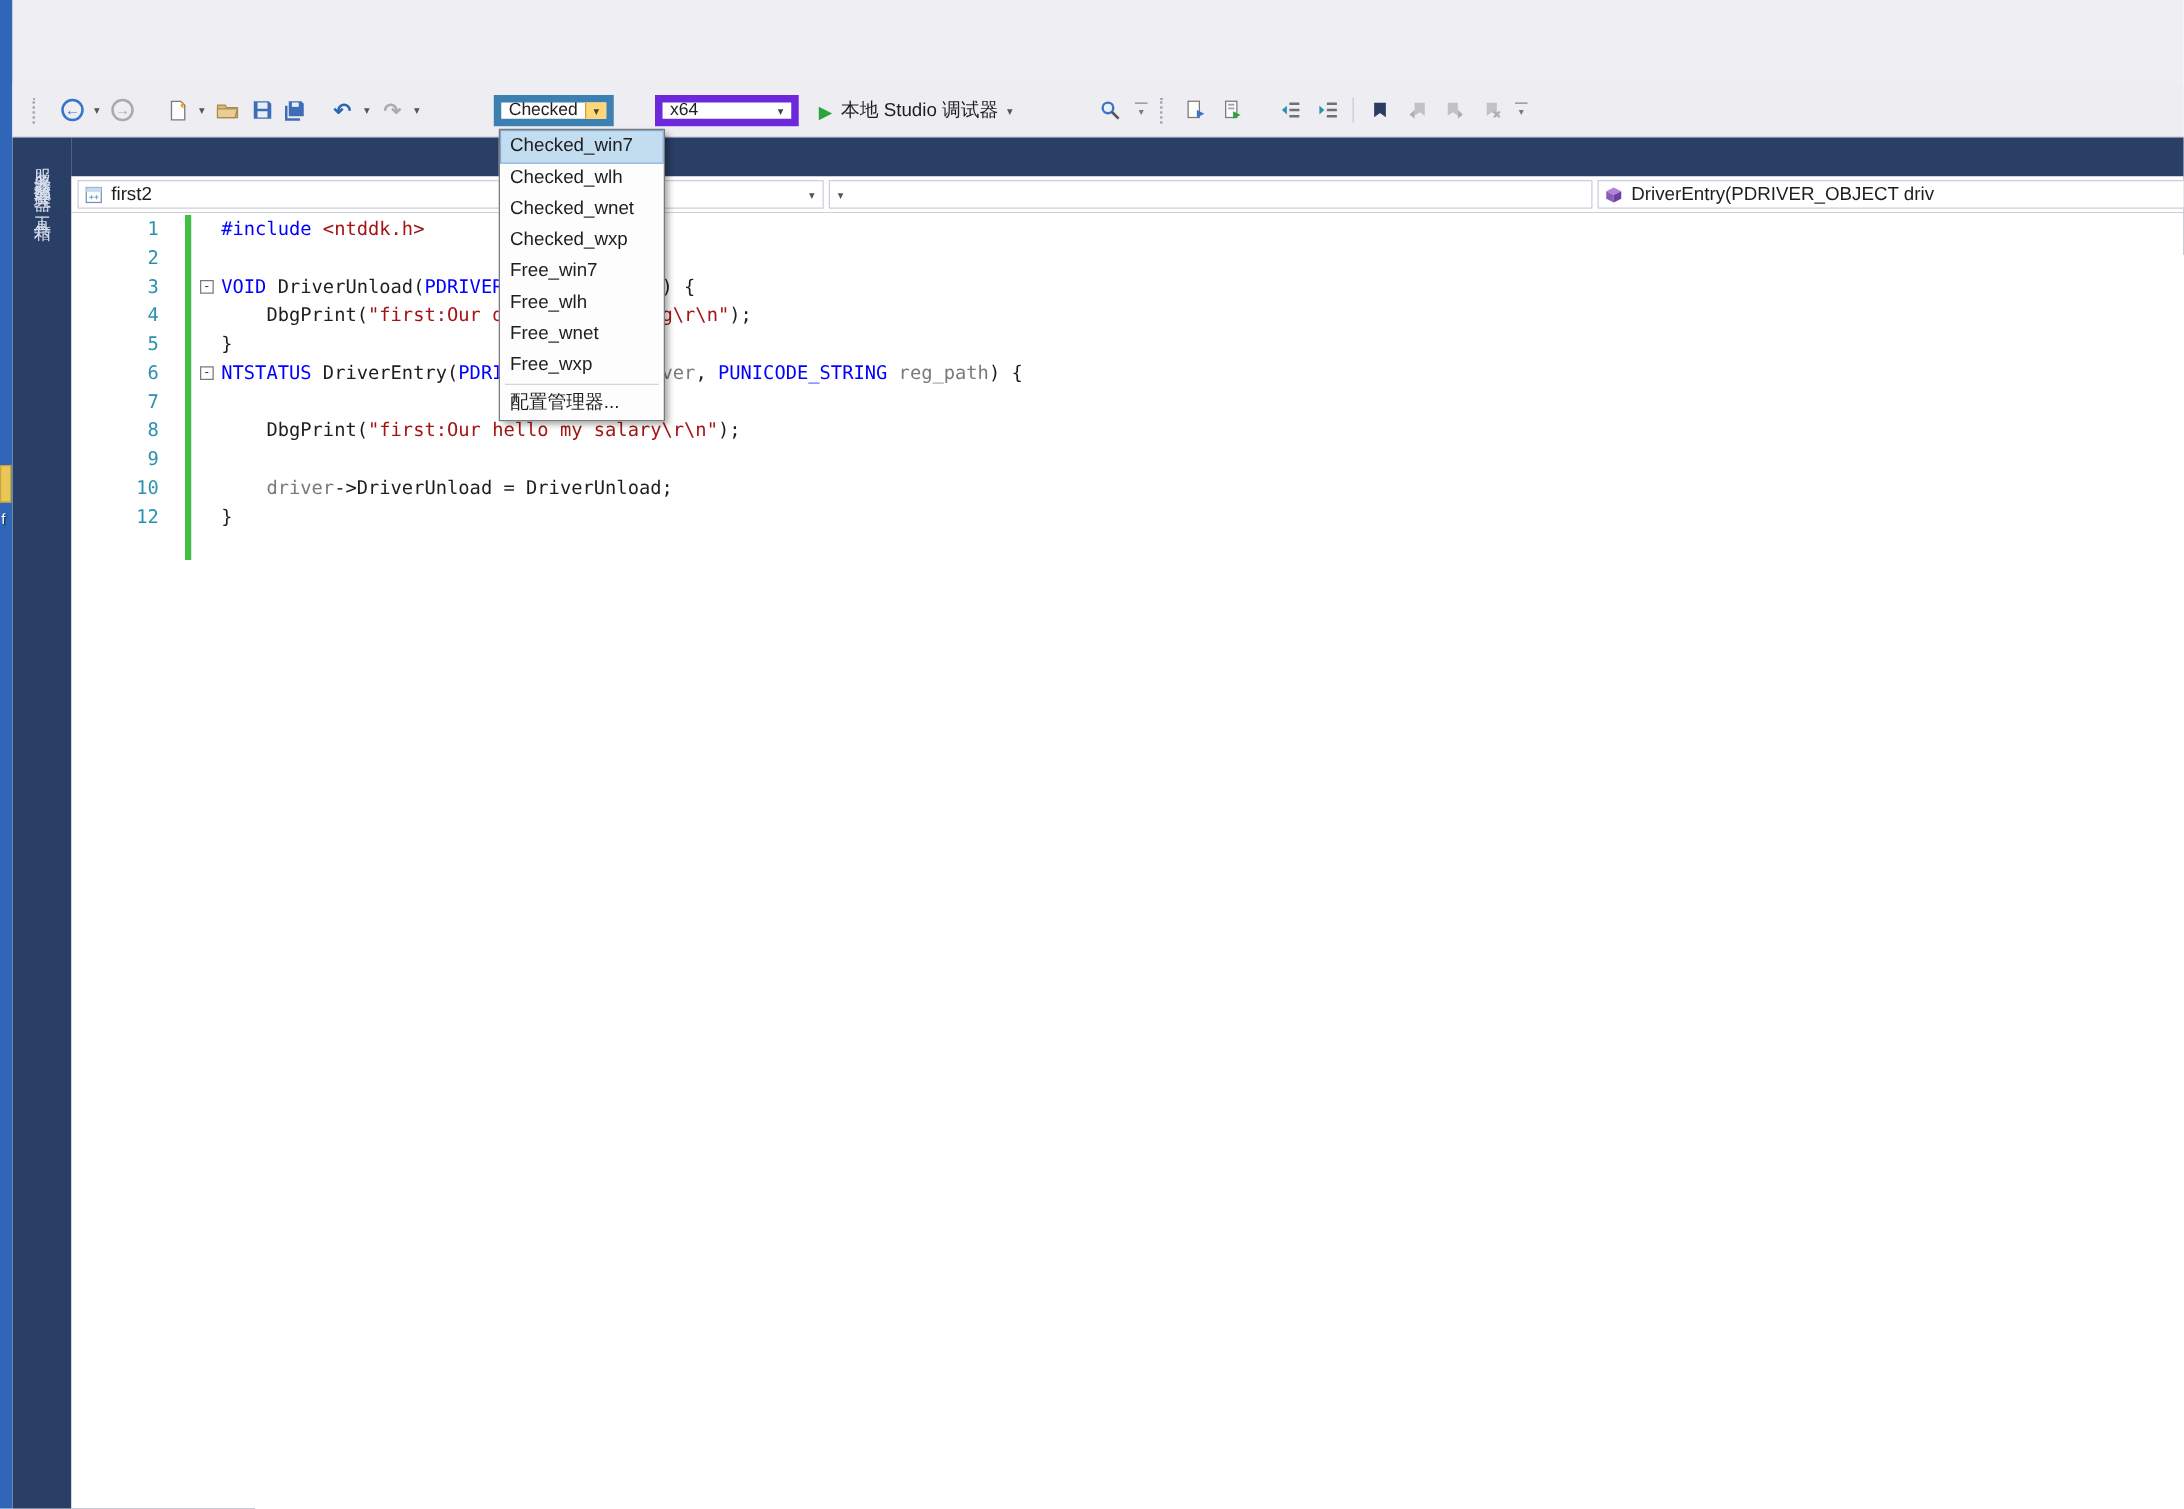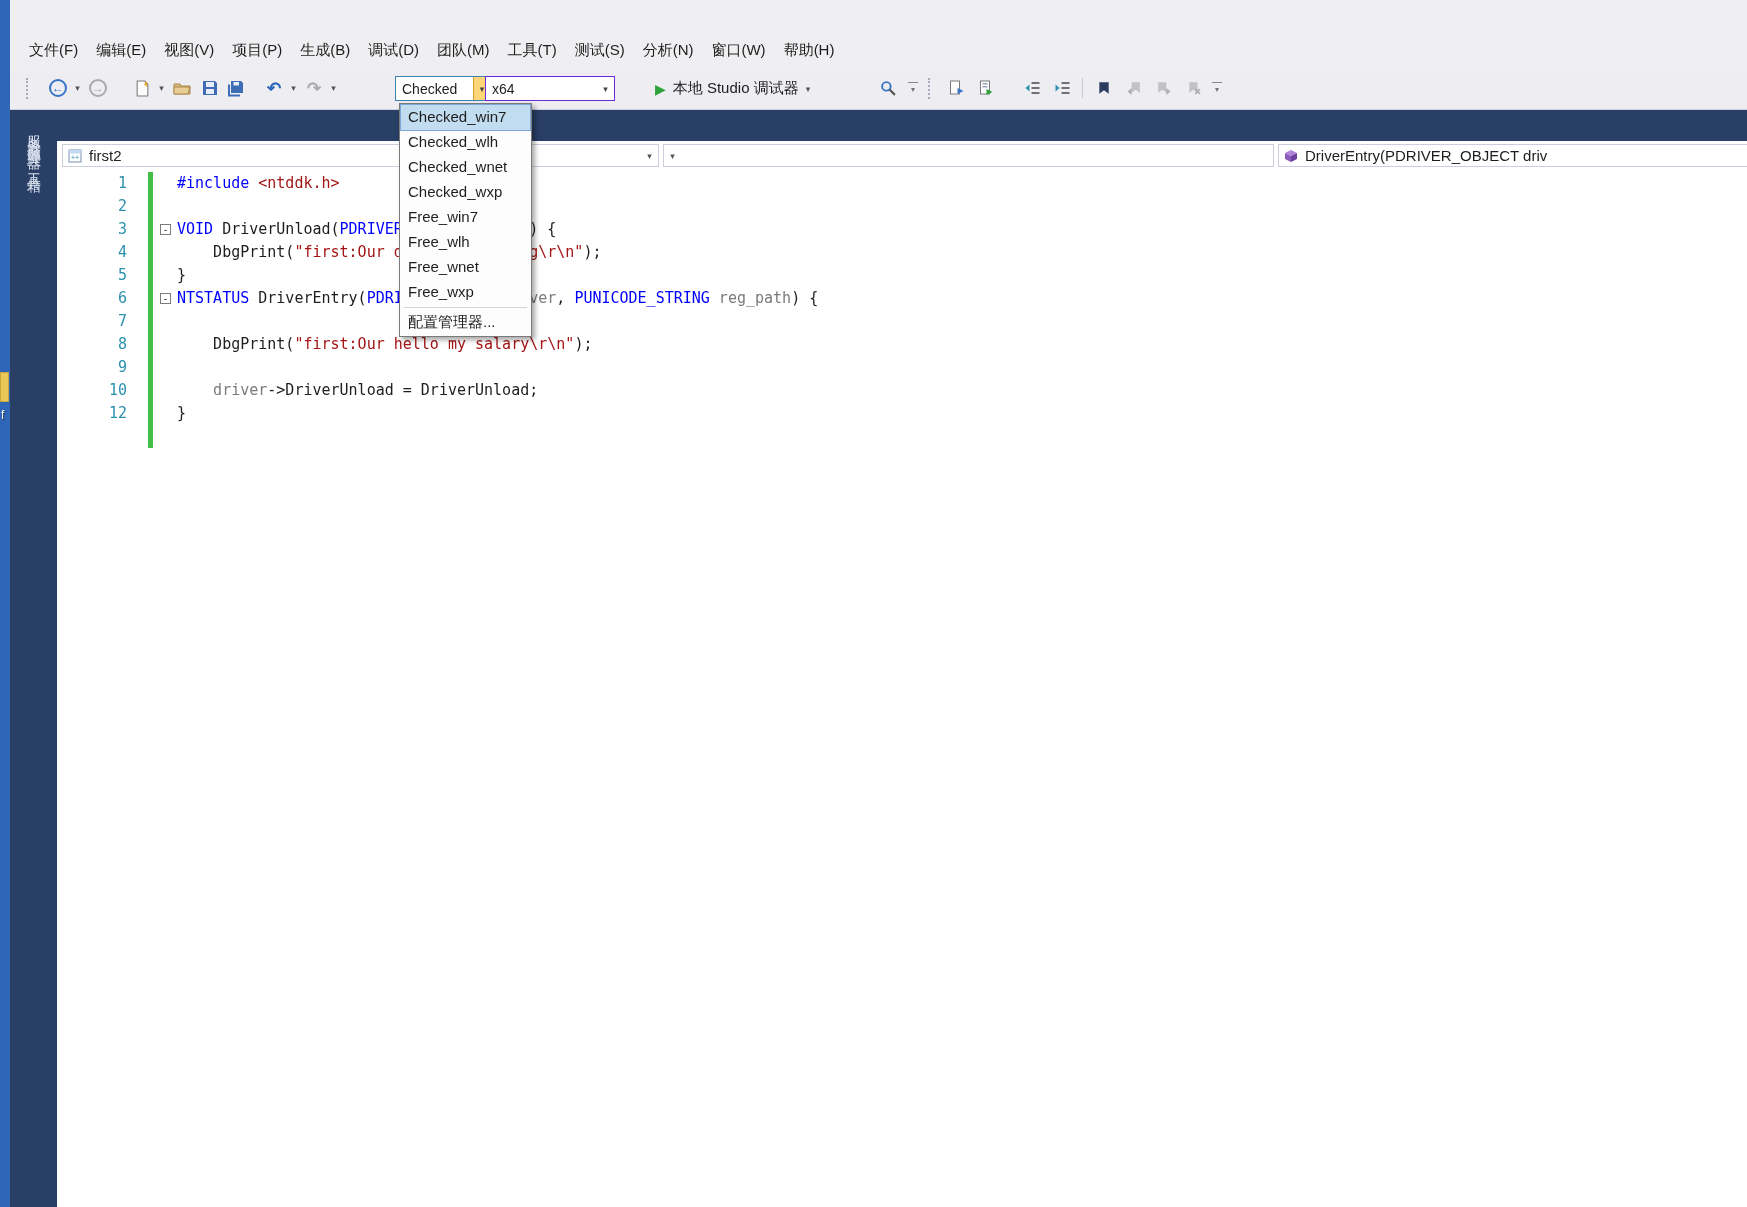--- a/index.html
+++ b/index.html
@@ -26,21 +26,21 @@
   .toolbar { position:absolute; left:0; top:67px; right:0; height:43px; background:#EEEEF2; border-bottom:1px solid #CDD0DE; }
   .toolbar > * { position:absolute; }
   .grip { top:11px; width:4px; height:21px; border-left:2px dotted #A6A9B8; }
   .tbtn { background:none; border:1px solid transparent; width:24px; height:24px; top:9px; display:flex; align-items:center; justify-content:center; cursor:default; }
   .caret-btn { top:9px; width:11px; height:24px; font-size:9px; color:#555; display:flex; align-items:center; justify-content:center; }
   .nav-circle { width:18px; height:18px; border-radius:50%; border:2px solid #3874C8; color:#3874C8; font-size:12px; line-height:14px; text-align:center; font-weight:bold; }
   .nav-circle.disabled { border-color:#A9A9AE; color:#A9A9AE; }
   .glyph-btn { font-size:17px; color:#2B67B8; font-weight:bold; }
   .glyph-btn.disabled { color:#ABABB0; }
 
-  .combo { top:9px; height:25px; background:#fff; border:1px solid #6d28d9; display:flex; align-items:center; font-size:14px; color:#1E1E1E; }
+  .combo { top:9px; height:25px; background:#fff; border:6px solid #6d28d9; display:flex; align-items:flex-end; font-size:14px; color:#1E1E1E; }
   .combo .val { flex:1; padding-left:6px; white-space:nowrap; overflow:hidden; }
   .combo-btn { width:17px; height:100%; display:flex; align-items:center; justify-content:center; font-size:9px; color:#444; }
   .combo.focused { border-color:#3C7FB1; }
   .combo-btn.active { background:#FFD778; border-left:1px solid #D9A028; }
 
   .run-btn { top:9px; height:25px; display:flex; align-items:center; gap:7px; background:none; border:none; font-size:15px; color:#1E1E1E; cursor:default; white-space:nowrap; }
   .play-glyph { color:#2FA33B; font-size:14px; }
   .small-caret { font-size:9px; color:#555; }
 
   .overflow-btn { top:11px; width:14px; height:20px; display:flex; flex-direction:column; align-items:center; justify-content:center; gap:2px; color:#777; font-size:8px; }
@@ -88,34 +88,20 @@
 <div class="screen">
 
   <div class="desktop-strip">
     <div class="desktop-folder"></div>
     <div class="desktop-icon-label">f</div>
   </div>
 
   <div class="vs-window">
 
 
-    <div class="menubar">
-        <span class="menu-item">文件(F)</span>
-        <span class="menu-item">编辑(E)</span>
-        <span class="menu-item">视图(V)</span>
-        <span class="menu-item">项目(P)</span>
-        <span class="menu-item">生成(B)</span>
-        <span class="menu-item">调试(D)</span>
-        <span class="menu-item">团队(M)</span>
-        <span class="menu-item">工具(T)</span>
-        <span class="menu-item">测试(S)</span>
-        <span class="menu-item">分析(N)</span>
-        <span class="menu-item">窗口(W)</span>
-        <span class="menu-item">帮助(H)</span>
-      </div>
 
     <div class="toolbar">
       <span class="grip" style="left:16px"></span>
 
       <button class="tbtn" style="left:36px">
         <span class="nav-circle">←</span>
       </button>
       <span class="caret-btn" style="left:62px">▾</span>
       <button class="tbtn" style="left:76px">
         <span class="nav-circle disabled">→</span>
@@ -151,21 +137,21 @@
 
       <button class="tbtn glyph-btn" style="left:252px">↶</button>
       <span class="caret-btn" style="left:278px">▾</span>
       <button class="tbtn glyph-btn disabled" style="left:292px">↷</button>
       <span class="caret-btn" style="left:318px">▾</span>
 
       <div class="combo focused" style="left:385px; width:96px">
         <span class="val">Checked</span>
         <span class="combo-btn active">▾</span>
       </div>
-      <div class="combo" style="left:475px; width:130px">
+      <div class="combo" style="left:514px; width:115px">
         <span class="val">x64</span>
         <span class="combo-btn">▾</span>
       </div>
 
       <button class="run-btn" style="left:645px">
         <span class="play-glyph">▶</span>
         <span>本地 Studio 调试器</span>
         <span class="small-caret">▾</span>
       </button>
 

